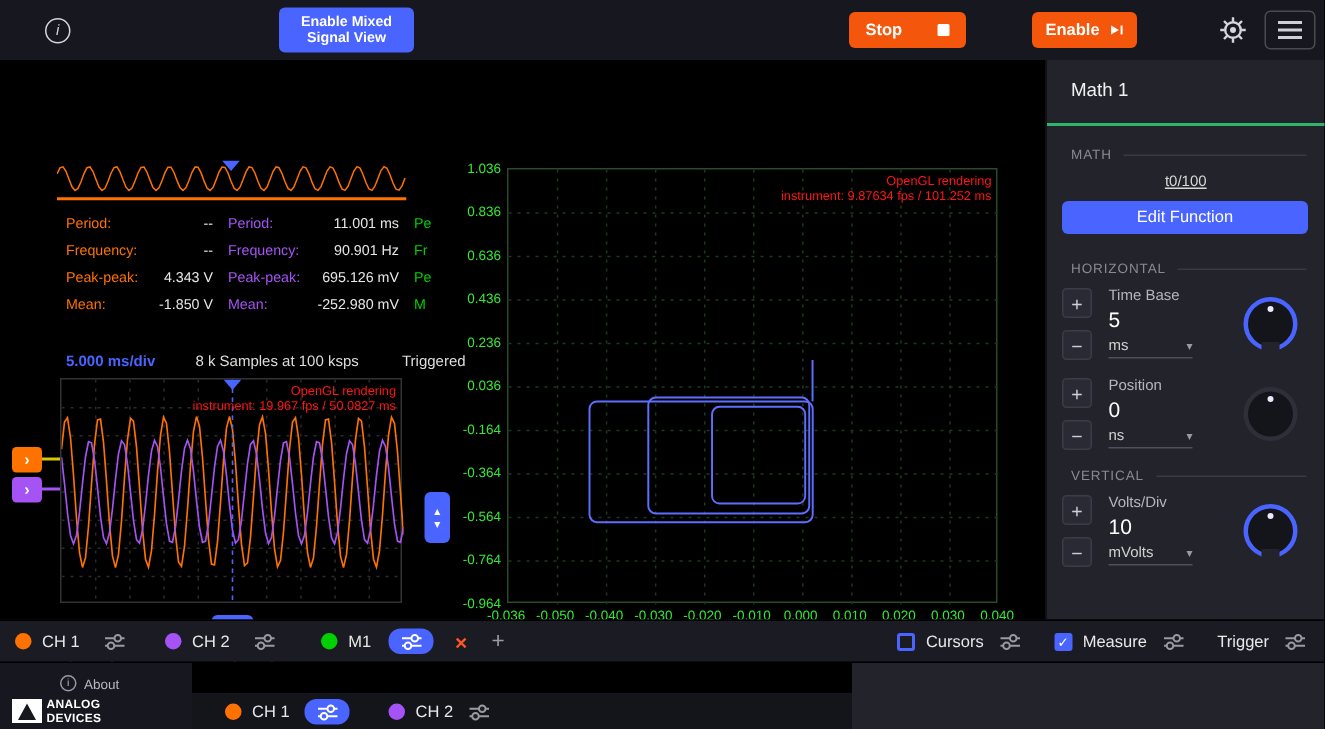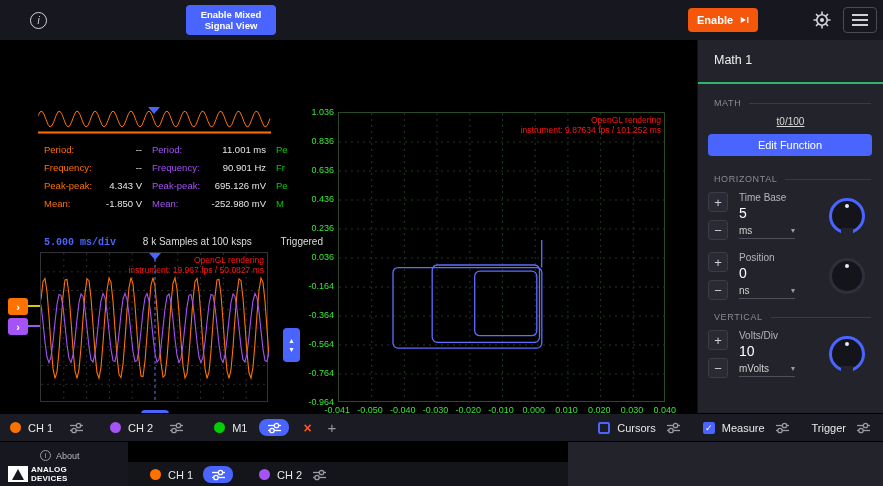--- a/index.html
+++ b/index.html
@@ -30,21 +30,21 @@
   #meas { position:absolute; left:44px; top:100px; font-size:9.5px; }
   .mrow { display:flex; height:18px; align-items:center; white-space:nowrap; }
   .ml  { display:inline-block; }
   .c1  { color:#FF7200; width:52px; }
   .c2  { color:#A653F5; width:56px; margin-left:10px; }
   .c3  { color:#00D000; width:13px; margin-left:10px; overflow:hidden; }
   .mv1 { color:#e6e6e6; width:46px; text-align:right; }
   .mv2 { color:#e6e6e6; width:58px; text-align:right; }
 
   #tbinfo { position:absolute; left:44px; top:196px; font-size:10px; white-space:nowrap; }
-  #tb-scale   { color:#4A64FF; font-weight:bold;font-family:Liberation Mono, monospace; }
+  #tb-scale   { color:#4A64FF; font-weight:bold; }
   #tb-samples { color:#ddd; margin-left:24px; }
   #tb-status  { color:#ddd; margin-left:26px; }
 
   #left-plot { position:absolute; left:40px; top:212px; width:228px; height:150px; background:#000; border:1px solid #333; }
   .opengl { position:absolute; right:3px; top:2px; color:#FF1616; font-size:8.5px; line-height:10px; text-align:right; }
 
   .edge-tab { position:absolute; width:20px; height:17px; border-radius:3px; color:#fff; font-size:11px; font-weight:bold;
               display:flex; align-items:center; justify-content:center; }
   #tab-ch1 { left:8px; top:258px; background:#FF7200; }
   #tab-ch2 { left:8px; top:278px; background:#A653F5; }
@@ -128,20 +128,24 @@
 </head>
 <body>
 
 <div id="root">
 
   <div id="toolbar">
     <div id="info-icon">i</div>
     <div id="mixed-btn" class="tbtn">
       <span>Enable Mixed Signal View</span>
     </div>
+    <div id="stop-btn" class="tbtn">
+      <span>Stop</span>
+      <span class="stop-ic"></span>
+    </div>
     <div id="single-btn" class="tbtn">
       <span>Enable</span>
       <svg width="12" height="10" viewBox="0 0 12 10">
           <path d="M1 1l7 4-7 4z" fill="#fff"></path>
           <rect x="9.5" y="1" width="1.8" height="8" fill="#fff"></rect>
         </svg>
     </div>
     <svg id="gear-btn" viewBox="0 0 20 20">
       <g stroke="#d5d5dc" stroke-width="1.6" fill="none">
         <circle cx="10" cy="10" r="5.2"></circle>
@@ -289,21 +293,21 @@
           <rect x="93.2" y="152.0" width="107.3" height="77.3" rx="5" fill="none" stroke="#5E6EFF" stroke-width="1.3"></rect>
           <rect x="135.7" y="158.2" width="62.1" height="64.5" rx="5" fill="none" stroke="#5E6EFF" stroke-width="1.3"></rect>
           <line x1="202.7" y1="154.6" x2="202.7" y2="127.0" stroke="#5E6EFF" stroke-width="1.3"></line>
         </svg>
       <div class="opengl">
         <div>OpenGL rendering</div>
         <div>instrument: 9.87634 fps / 101.252 ms</div>
       </div>
     </div>
     <div id="x-ticks">
-        <span>-0.041</span>
+        <span>-0.036</span>
         <span>-0.050</span>
         <span>-0.040</span>
         <span>-0.030</span>
         <span>-0.020</span>
         <span>-0.010</span>
         <span>0.000</span>
         <span>0.010</span>
         <span>0.020</span>
         <span>0.030</span>
         <span>0.040</span>

